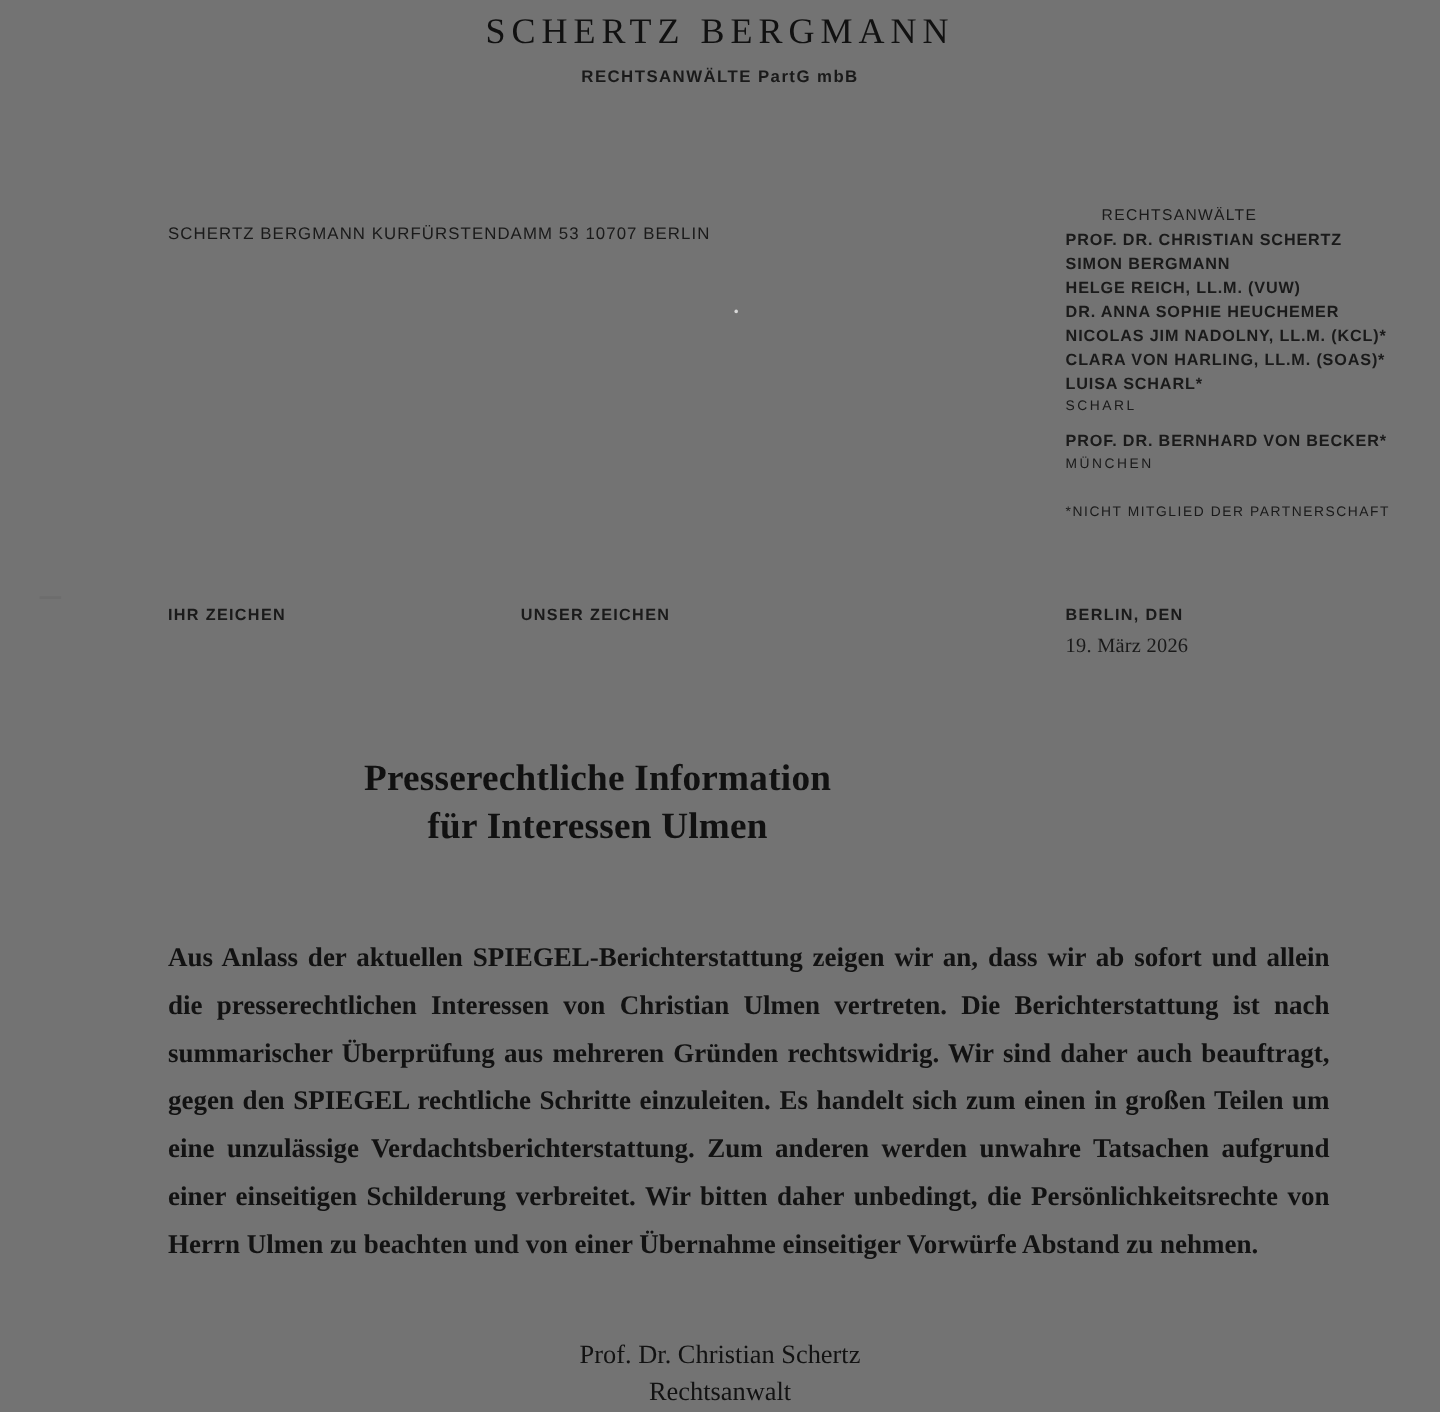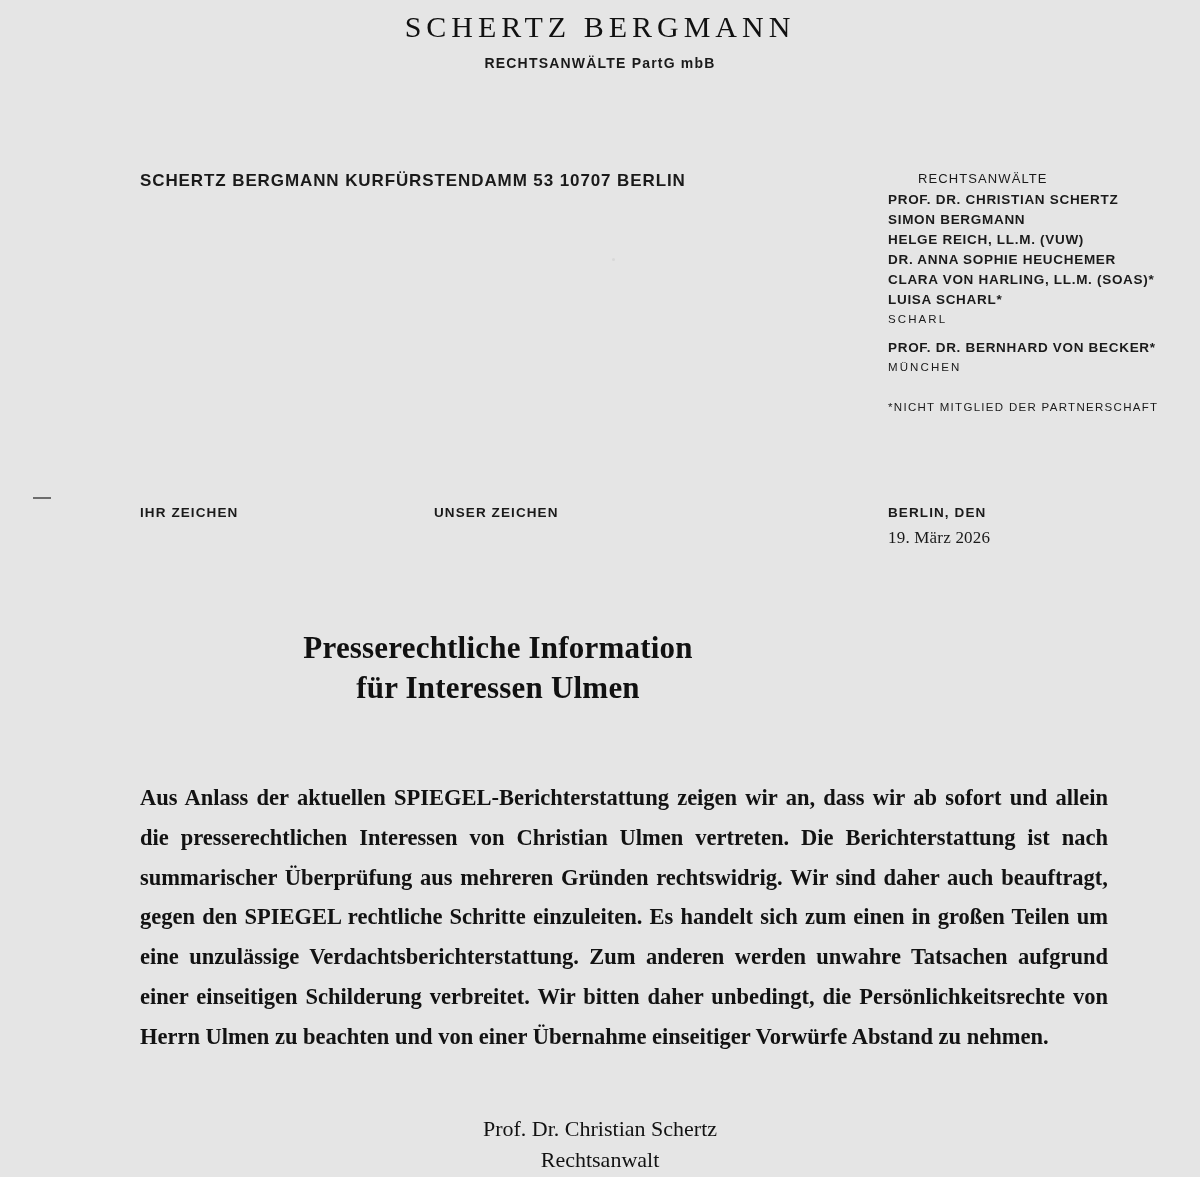--- a/index.html
+++ b/index.html
@@ -13,21 +13,21 @@
     position: relative;
     font-family: "Liberation Serif", serif;
     color: #111111;
     overflow: hidden;
   }
 
   .page {
     position: relative;
     width: 1200px;
     height: 1177px;
-    background: #e5e5e5;
+    background: #737373;
   }
 
   
   .letterhead {
     text-align: center;
     padding-top: 10px;
   }
   .firm-name {
     font-family: "Liberation Serif", serif;
     font-size: 30px;
@@ -43,24 +43,24 @@
     margin-top: 12px;
     color: #1a1a1a;
     font-weight: 600;
     text-align: center;
   }
 
   
   .sender-line {
     position: absolute;
     left: 140px;
-    top: 171px;
-    font-family: "Liberation Sans", sans-serif;
-    font-size: 17px;
-    font-weight: 700;
+    top: 186px;
+    font-family: "Liberation Sans", sans-serif;
+    font-size: 14px;
+    font-weight: 400;
     letter-spacing: 0.9px;
     color: #1a1a1a;
     white-space: nowrap;
   }
 
   
   .lawyers {
     position: absolute;
     left: 888px;
     top: 171px;
@@ -197,20 +197,21 @@
 
   <div class="fold-mark"></div>
   <div class="speck"></div>
 
   <div class="lawyers">
     <div class="heading">RECHTSANWÄLTE</div>
     <div class="name">PROF. DR. CHRISTIAN SCHERTZ</div>
     <div class="name">SIMON BERGMANN</div>
     <div class="name">HELGE REICH, LL.M. (VUW)</div>
     <div class="name">DR. ANNA SOPHIE HEUCHEMER</div>
+    <div class="name">NICOLAS JIM NADOLNY, LL.M. (KCL)*</div>
     <div class="name">CLARA VON HARLING, LL.M. (SOAS)*</div>
     <div class="name">LUISA SCHARL*</div>
     <div class="city">SCHARL</div>
     <div class="name">PROF. DR. BERNHARD VON BECKER*</div>
     <div class="city">MÜNCHEN</div>
     <div class="footnote">*NICHT MITGLIED DER PARTNERSCHAFT</div>
   </div>
 
   <div class="ref-row">
     <div class="ref-your">IHR ZEICHEN</div>

